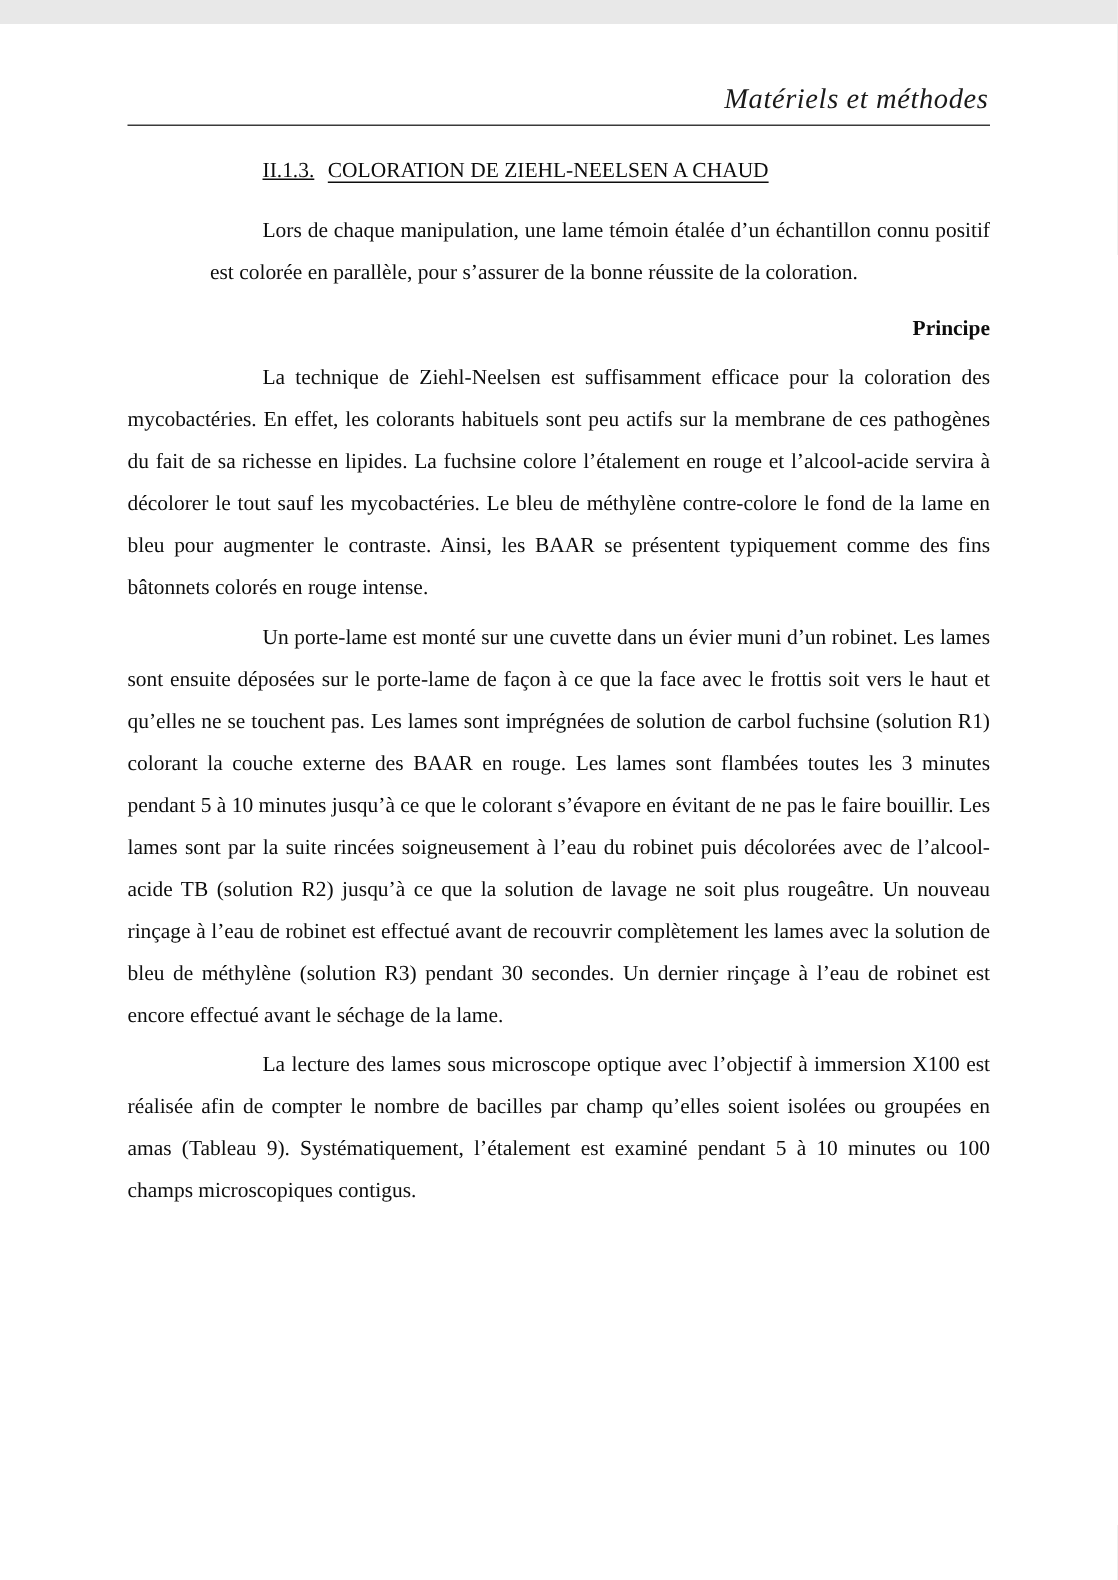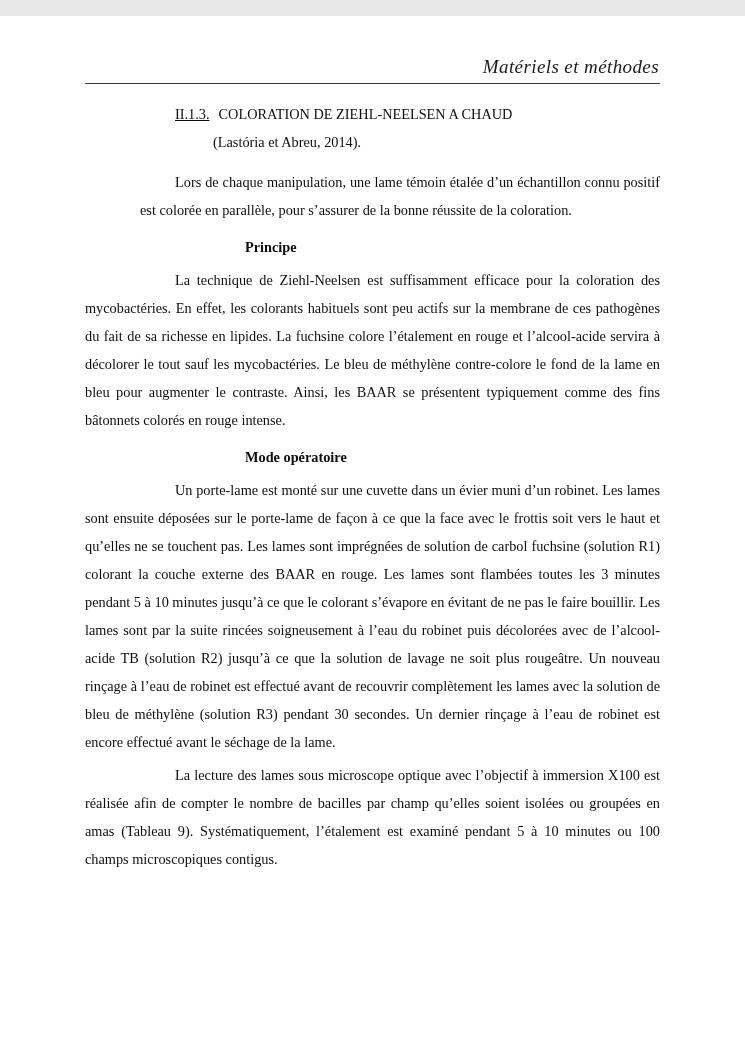--- a/index.html
+++ b/index.html
@@ -39,38 +39,38 @@
     font-size: 14.3px;
     line-height: 28px;
     text-align: justify;
   }
   .section-heading {
     margin: 0 0 0 90px;
     text-align: left;
     white-space: nowrap;
   }
   .section-number { margin-right: 9px; text-decoration: underline; }
-  .section-title { text-underline-offset: 3px; }
+  .section-title { text-decoration: underline; text-underline-offset: 3px; }
   .section-ref {
     margin: 0 0 0 128px;
     text-align: left;
   }
   .para-indented {
     margin: 12px 0 0 55px;
     text-indent: 35px;
   }
   .para {
     margin: 5px 0 0 0;
     text-indent: 90px;
     font-family: Liberation Serif, serif;
   }
   .sub-heading {
     margin: 9px 0 0 160px;
     font-weight: bold;
-    text-align: left;
+    text-align: right;
   }
   .page-number {
     position: absolute;
     top: 971px;
     left: 0;
     width: 100%;
     text-align: center;
     font-size: 14.5px;
     color: #111;
   }
@@ -91,29 +91,27 @@
   <div class="running-header">Matériels et méthodes</div>
 
   <div class="header-rule"></div>
 
   <div class="content">
 
     <div class="section-heading">
       <span class="section-number">II.1.3.</span><span class="section-title">COLORATION DE ZIEHL-NEELSEN A CHAUD</span>
     </div>
 
-    <div class="section-ref">(Lastória et Abreu, 2014).</div>
 
     <p class="para-indented">Lors de chaque manipulation, une lame témoin étalée d’un échantillon connu positif est colorée en parallèle, pour s’assurer de la bonne réussite de la coloration.</p>
 
     <div class="sub-heading">Principe</div>
 
     <p class="para">La technique de Ziehl-Neelsen est suffisamment efficace pour la coloration des mycobactéries. En effet, les colorants habituels sont peu actifs sur la membrane de ces pathogènes du fait de sa richesse en lipides. La fuchsine colore l’étalement en rouge et l’alcool-acide servira à décolorer le tout sauf les mycobactéries. Le bleu de méthylène contre-colore le fond de la lame en bleu pour augmenter le contraste. Ainsi, les BAAR se présentent typiquement comme des fins bâtonnets colorés en rouge intense.</p>
 
-    <div class="sub-heading">Mode opératoire</div>
 
     <p class="para">Un porte-lame est monté sur une cuvette dans un évier muni d’un robinet. Les lames sont ensuite déposées sur le porte-lame de façon à ce que la face avec le frottis soit vers le haut et qu’elles ne se touchent pas. Les lames sont imprégnées de solution de carbol fuchsine (solution R1) colorant la couche externe des BAAR en rouge. Les lames sont flambées toutes les 3 minutes pendant 5 à 10 minutes jusqu’à ce que le colorant s’évapore en évitant de ne pas le faire bouillir. Les lames sont par la suite rincées soigneusement à l’eau du robinet puis décolorées avec de l’alcool-acide TB (solution R2) jusqu’à ce que la solution de lavage ne soit plus rougeâtre. Un nouveau rinçage à l’eau de robinet est effectué avant de recouvrir complètement les lames avec la solution de bleu de méthylène (solution R3) pendant 30 secondes. Un dernier rinçage à l’eau de robinet est encore effectué avant le séchage de la lame.</p>
 
     <p class="para">La lecture des lames sous microscope optique avec l’objectif à immersion X100 est réalisée afin de compter le nombre de bacilles par champ qu’elles soient isolées ou groupées en amas (Tableau 9). Systématiquement, l’étalement est examiné pendant 5 à 10 minutes ou 100 champs microscopiques contigus.</p>
 
   </div>
 
 
   <div class="scan-line"></div>
 

